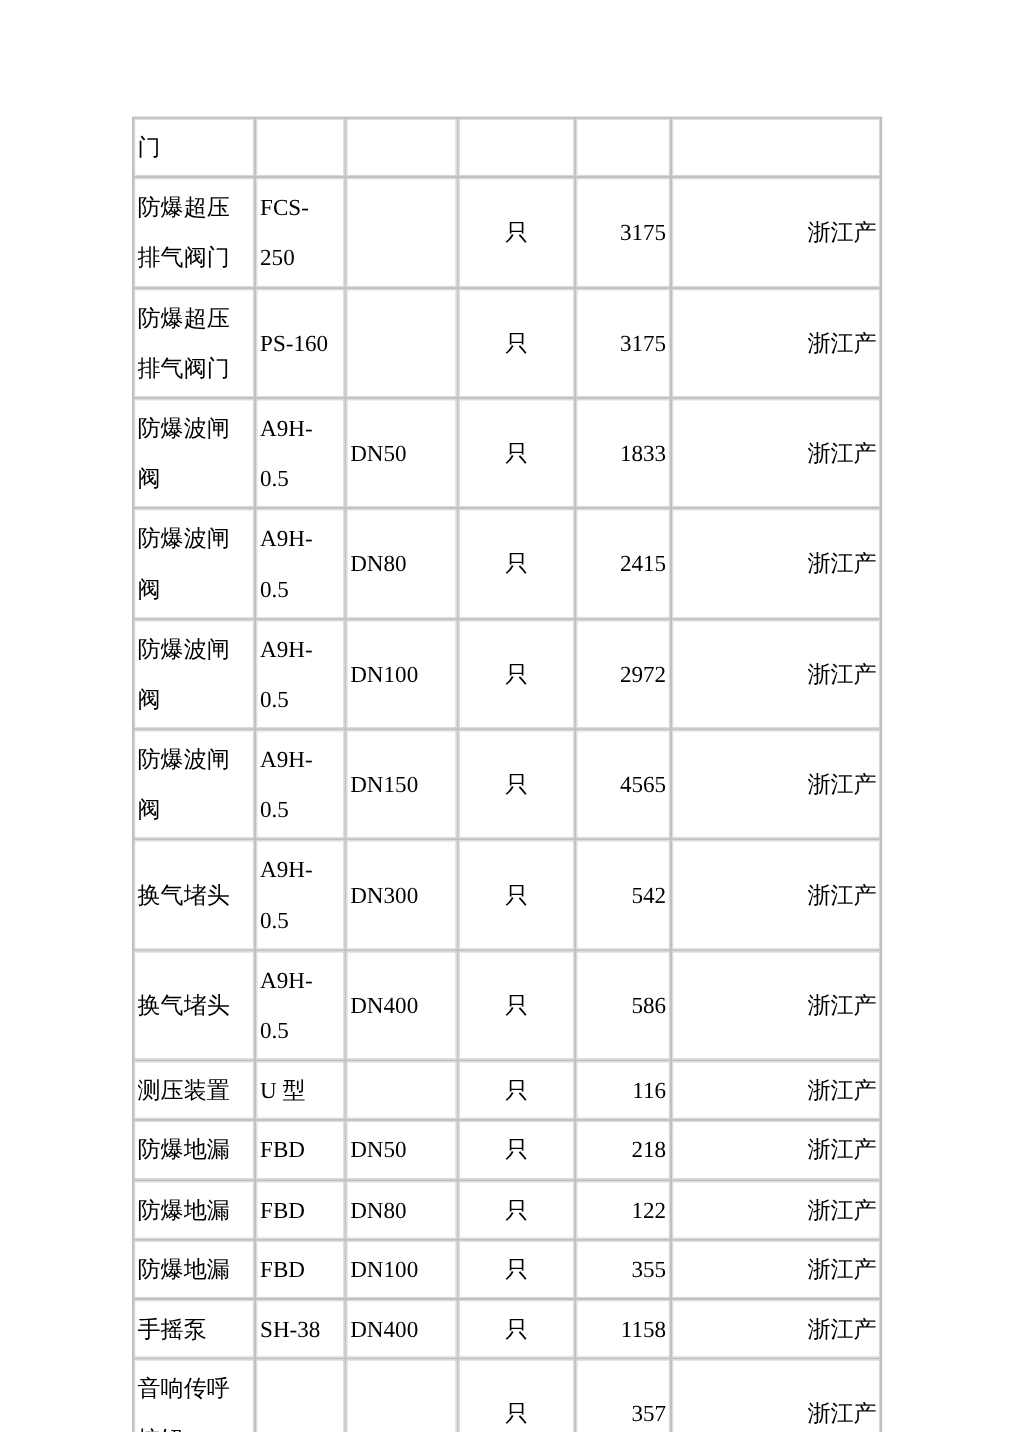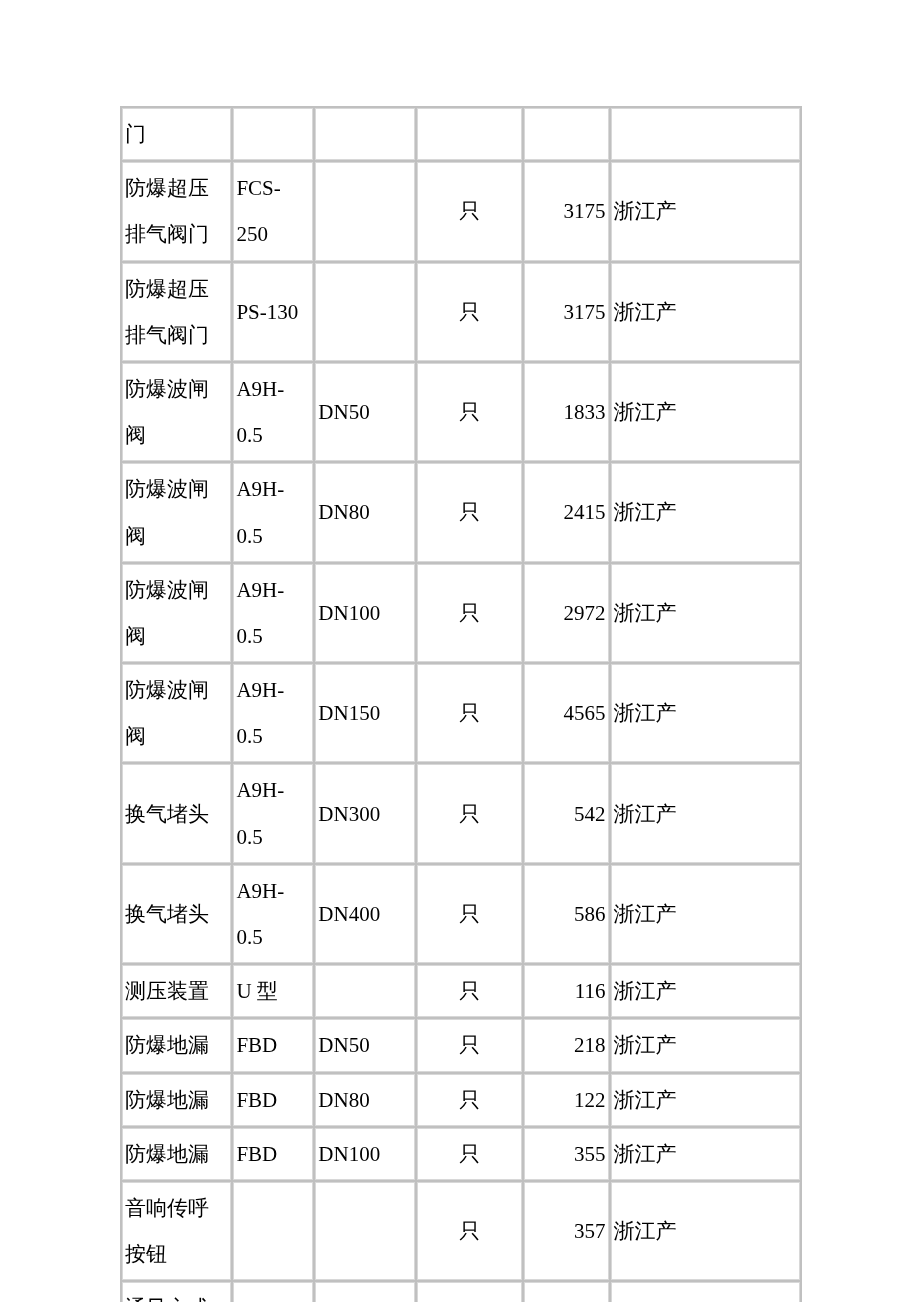--- a/index.html
+++ b/index.html
@@ -32,21 +32,21 @@
       vertical-align: middle;
       box-sizing: border-box;
       line-height: 2.2;
       padding: 2px 2px;
     }
     .c1 { width: 104px; text-align: left; }
     .c2 { width: 76px;  text-align: left; }
     .c3 { width: 95px;  text-align: left; }
     .c4 { width: 100px; text-align: center; }
     .c5 { width: 80px; text-align: right; }
-    .c6 { width: 180px; text-align: left; margin-left: 24px; }
+    .c6 { width: 180px; text-align: right; margin-left: 24px; }
   </style>
 </head>
 <body>
 
 <div class="page">
   <table>
     <tbody>
         <tr>
           <td class="c1">门</td>
           <td class="c2"></td>
@@ -58,21 +58,21 @@
         <tr>
           <td class="c1">防爆超压排气阀门</td>
           <td class="c2">FCS-250</td>
           <td class="c3"></td>
           <td class="c4">只</td>
           <td class="c5">3175</td>
           <td class="c6">浙江产</td>
         </tr>
         <tr>
           <td class="c1">防爆超压排气阀门</td>
-          <td class="c2">PS-130</td>
+          <td class="c2">PS-160</td>
           <td class="c3"></td>
           <td class="c4">只</td>
           <td class="c5">3175</td>
           <td class="c6">浙江产</td>
         </tr>
         <tr>
           <td class="c1">防爆波闸阀</td>
           <td class="c2">A9H-0.5</td>
           <td class="c3">DN50</td>
           <td class="c4">只</td>
@@ -145,20 +145,28 @@
         </tr>
         <tr>
           <td class="c1">防爆地漏</td>
           <td class="c2">FBD</td>
           <td class="c3">DN100</td>
           <td class="c4">只</td>
           <td class="c5">355</td>
           <td class="c6">浙江产</td>
         </tr>
         <tr>
+          <td class="c1">手摇泵</td>
+          <td class="c2">SH-38</td>
+          <td class="c3">DN400</td>
+          <td class="c4">只</td>
+          <td class="c5">1158</td>
+          <td class="c6">浙江产</td>
+        </tr>
+        <tr>
           <td class="c1">音响传呼按钮</td>
           <td class="c2"></td>
           <td class="c3"></td>
           <td class="c4">只</td>
           <td class="c5">357</td>
           <td class="c6">浙江产</td>
         </tr>
         <tr>
           <td class="c1">通风方式信号灯箱</td>
           <td class="c2"></td>

